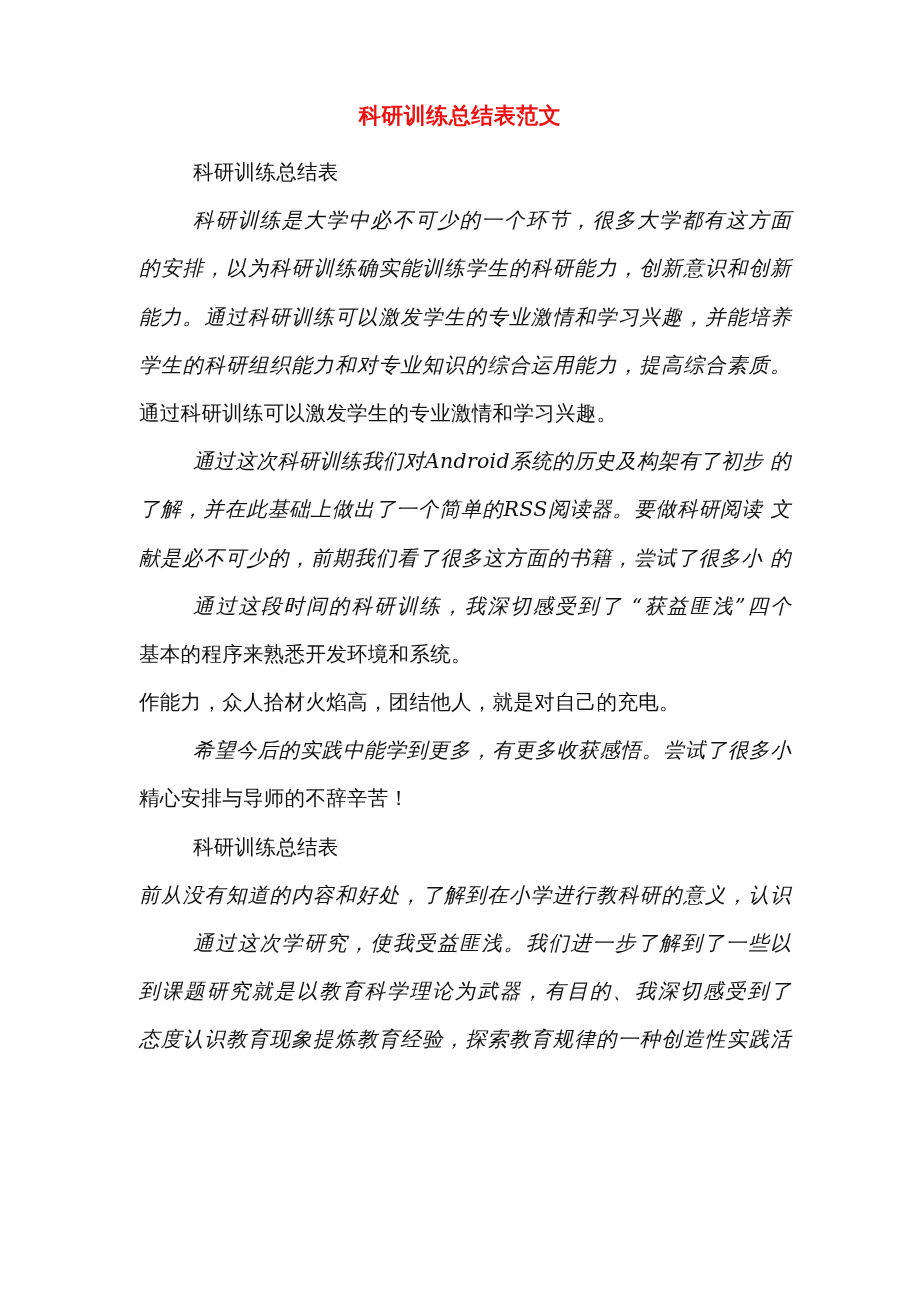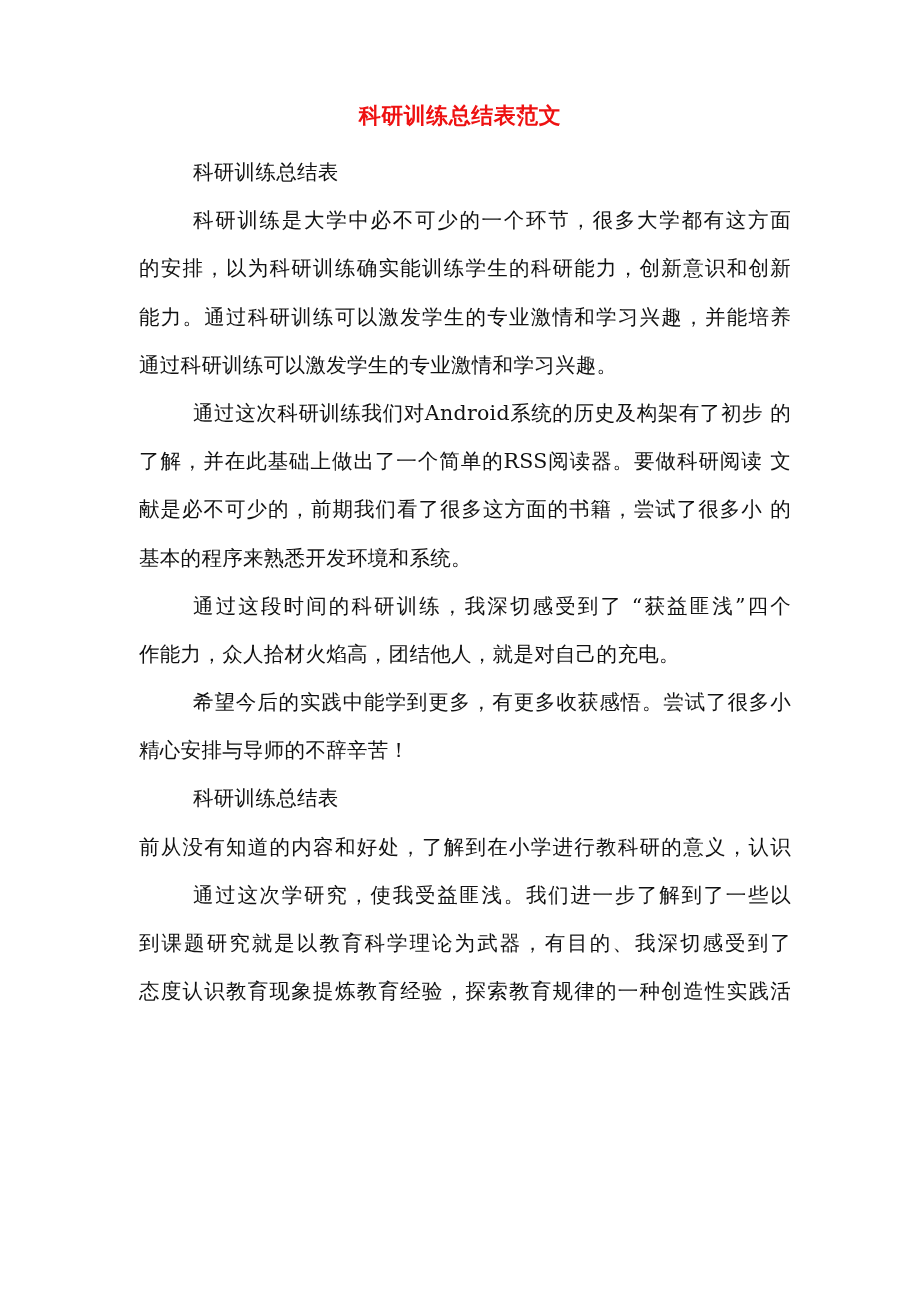--- a/index.html
+++ b/index.html
@@ -48,38 +48,40 @@
       font-size: 20.5px;
       white-space: nowrap;
       letter-spacing: 0.3px;
     }
     .line.indent {
       padding-left: 54px;
     }
     .line.justify {
       text-align: justify;
       text-align-last: justify;
+      font-style: italic;
     }
   </style>
 </head>
 <body>
 
 <div class="page">
   <div class="title">科研训练总结表范文</div>
   <div class="body" id="doc-body">
       <div class="line indent">科研训练总结表</div>
       <div class="line indent justify">科研训练是大学中必不可少的一个环节，很多大学都有这方面</div>
       <div class="line justify">的安排，以为科研训练确实能训练学生的科研能力，创新意识和创新</div>
       <div class="line justify">能力。通过科研训练可以激发学生的专业激情和学习兴趣，并能培养</div>
+      <div class="line justify">学生的科研组织能力和对专业知识的综合运用能力，提高综合素质。</div>
       <div class="line">通过科研训练可以激发学生的专业激情和学习兴趣。</div>
       <div class="line indent justify">通过这次科研训练我们对Android系统的历史及构架有了初步 的</div>
       <div class="line justify">了解，并在此基础上做出了一个简单的RSS阅读器。要做科研阅读  文</div>
       <div class="line justify">献是必不可少的，前期我们看了很多这方面的书籍，尝试了很多小 的</div>
+      <div class="line indent justify">通过这段时间的科研训练，我深切感受到了  “获益匪浅”四个</div>
       <div class="line">基本的程序来熟悉开发环境和系统。</div>
-      <div class="line indent justify">通过这段时间的科研训练，我深切感受到了  “获益匪浅”四个</div>
       <div class="line">作能力，众人拾材火焰高，团结他人，就是对自己的充电。</div>
       <div class="line indent justify">希望今后的实践中能学到更多，有更多收获感悟。尝试了很多小</div>
       <div class="line">精心安排与导师的不辞辛苦！</div>
       <div class="line indent">科研训练总结表</div>
       <div class="line justify">前从没有知道的内容和好处，了解到在小学进行教科研的意义，认识</div>
       <div class="line indent justify">通过这次学研究，使我受益匪浅。我们进一步了解到了一些以</div>
       <div class="line justify">到课题研究就是以教育科学理论为武器，有目的、我深切感受到了</div>
       <div class="line justify">态度认识教育现象提炼教育经验，探索教育规律的一种创造性实践活</div>
     </div>
 </div>

